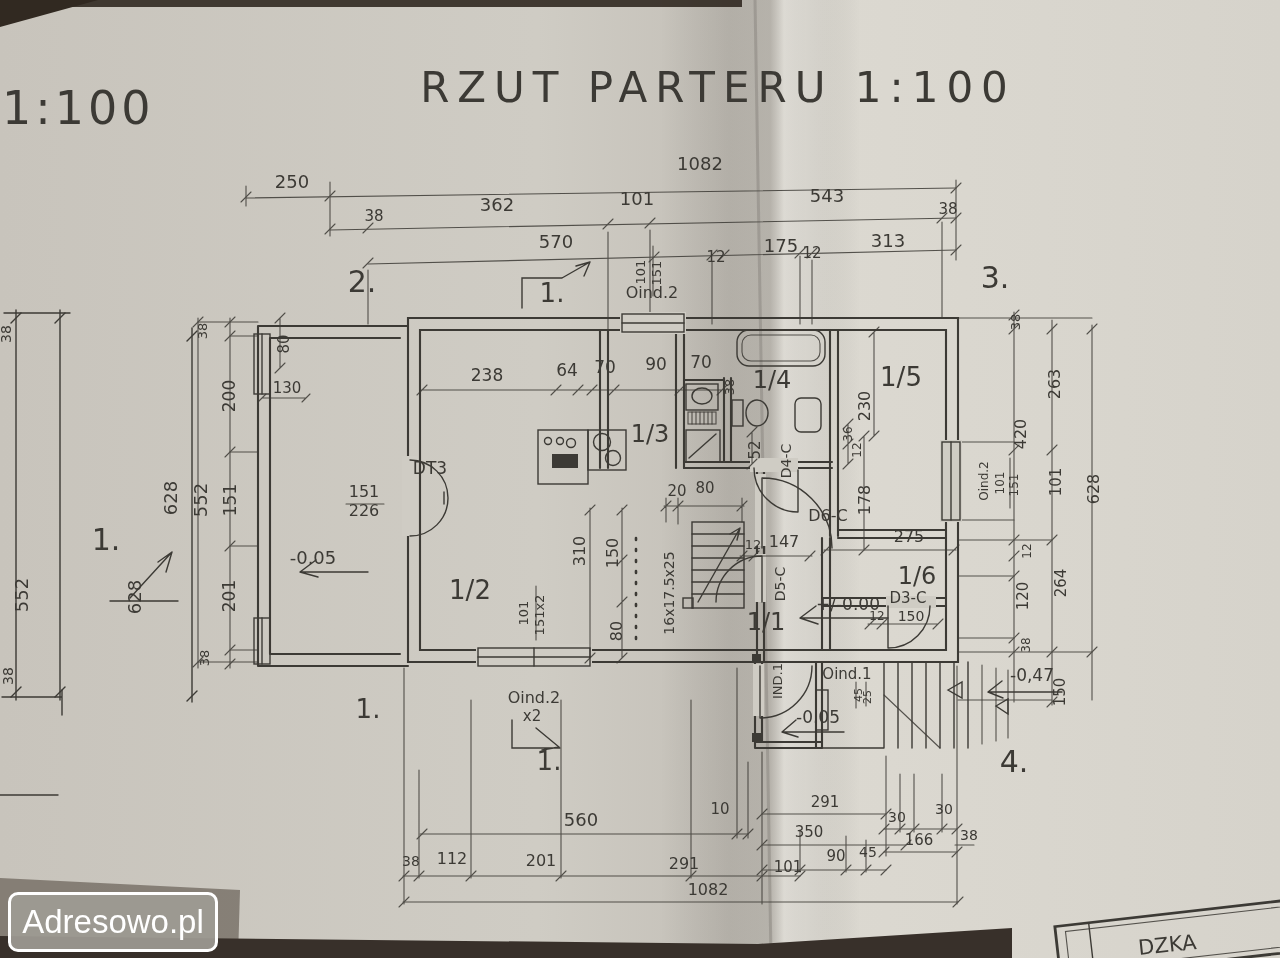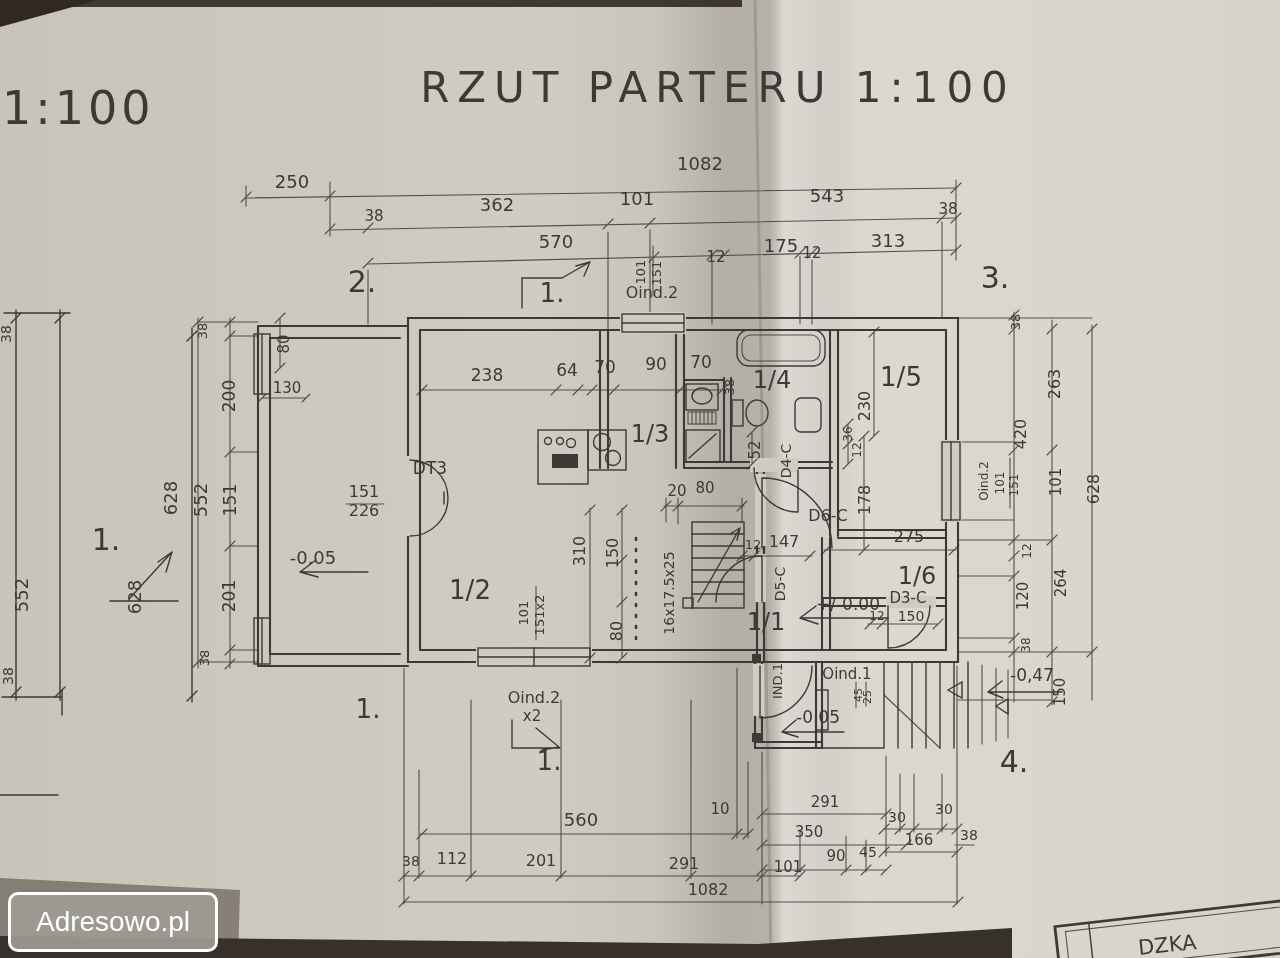--- a/index.html
+++ b/index.html
@@ -13,21 +13,21 @@
   .ln{stroke:var(--line);fill:none;stroke-width:1.4;stroke-linecap:round;}
   .w1{stroke-width:1.1;opacity:.85;}
   .w2{stroke-width:2.1;}
   .w3{stroke-width:2.8;}
   .fillline{fill:var(--line);stroke:none;}
   .paperfill{fill:var(--paper);}
   .dots{stroke:var(--line);stroke-width:2.6;stroke-dasharray:2 9;fill:none;}
   #watermark{position:absolute;left:8px;top:892px;width:204px;height:54px;
     background:rgba(158,155,148,.92);border:3px solid var(--wm-text);
     border-radius:10px;display:flex;align-items:center;justify-content:center;
-    color:var(--wm-text);font-size:28px;font-family:"Liberation Sans",sans-serif;}
+    color:var(--wm-text);font-size:33px;font-family:"Liberation Sans",sans-serif;}
 </style>
 </head>
 <body>
 
 <div id="photo">
 <svg id="plan" width="1280" height="958" viewBox="0 0 1280 958">
 
   <defs>
     <linearGradient id="paperGrad" x1="0" y1="0" x2="1" y2="0">
       <stop offset="0" stop-color="#c8c4bc"></stop>

